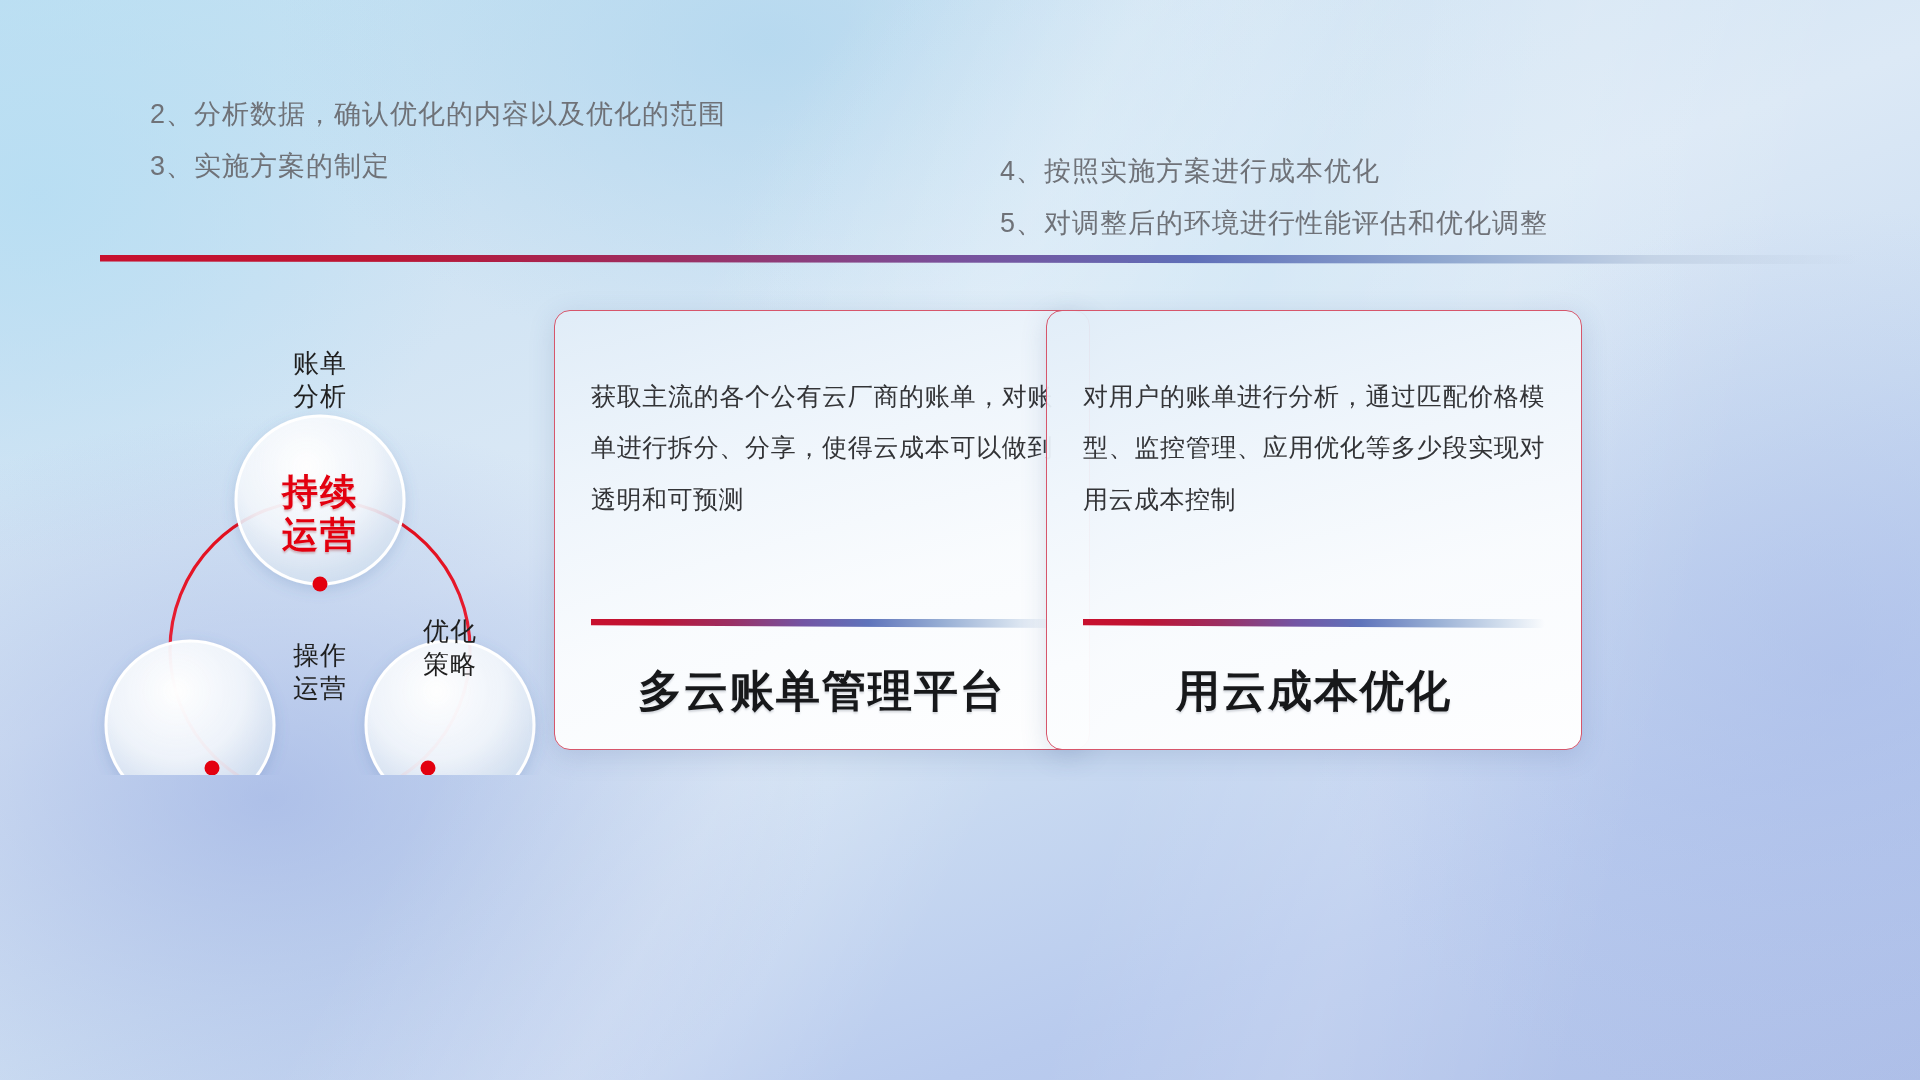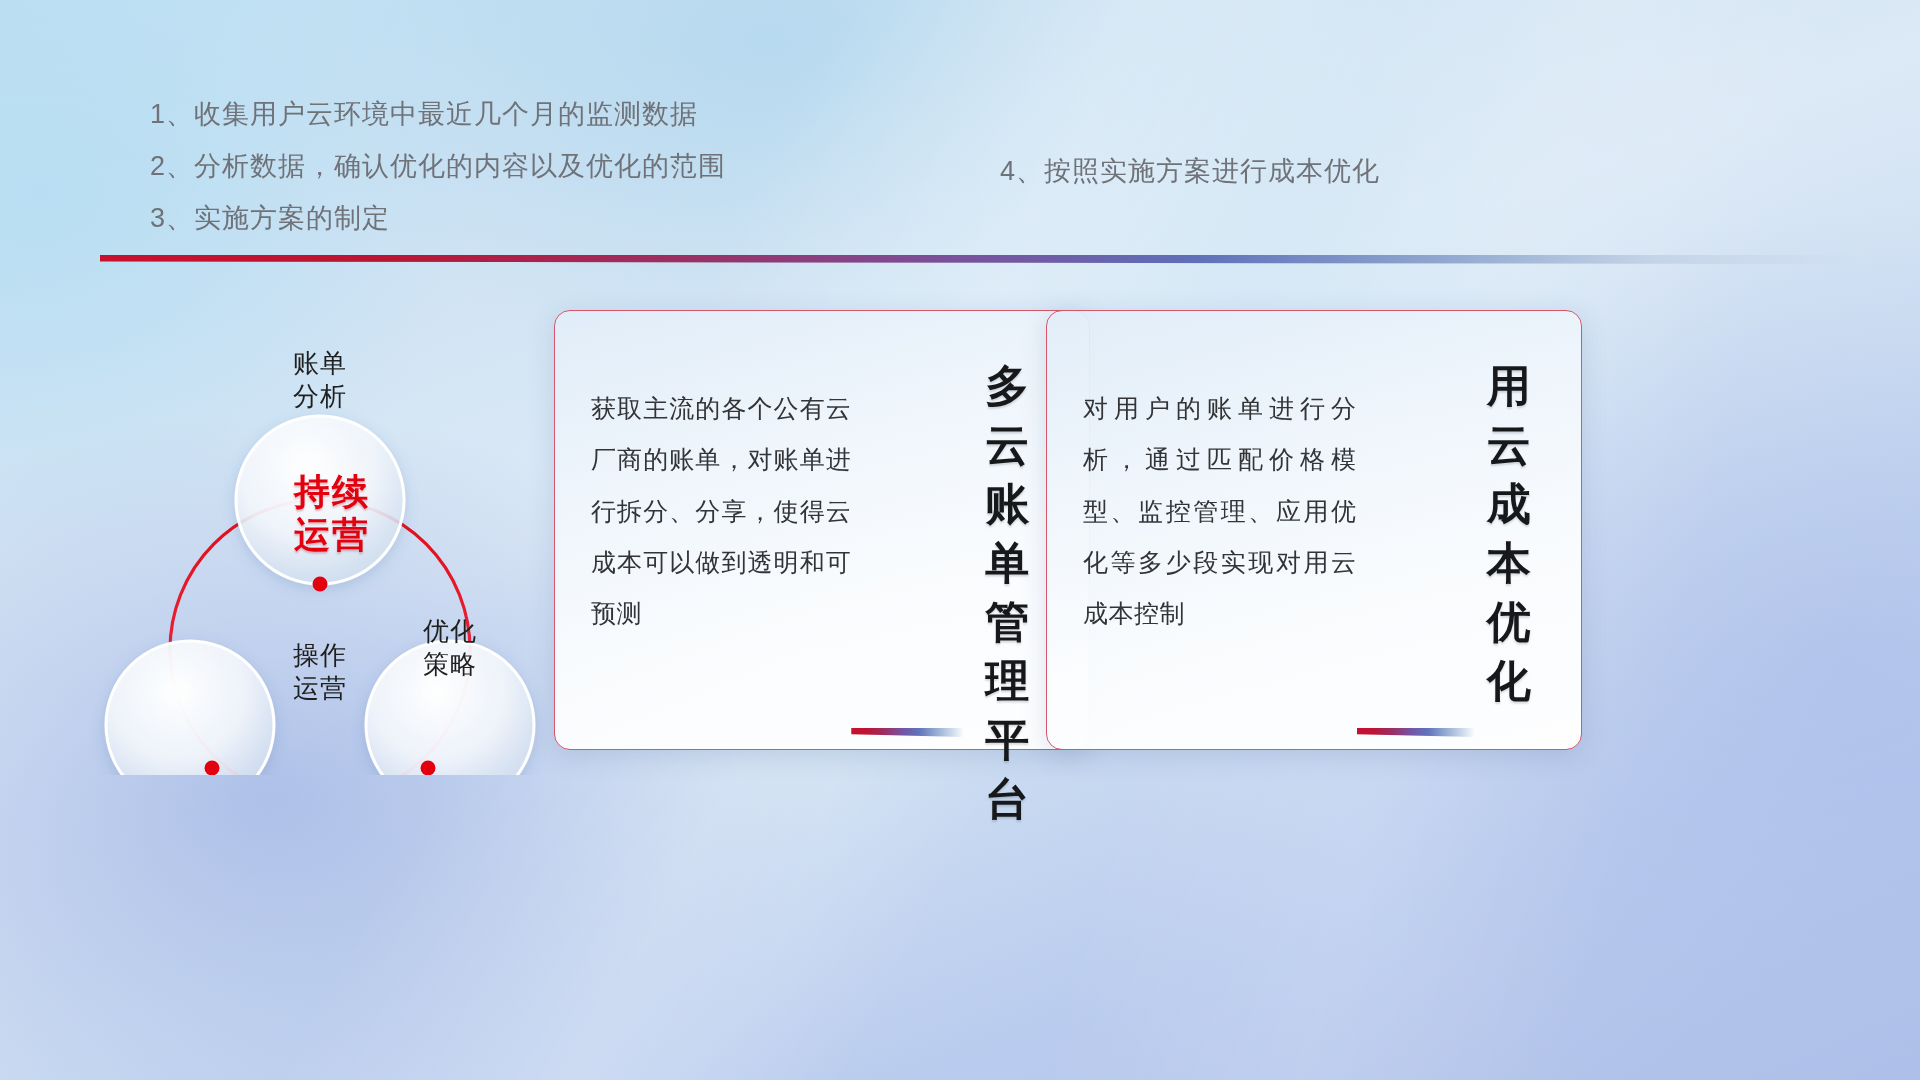--- a/index.html
+++ b/index.html
@@ -100,24 +100,24 @@
     width: 536px;
     height: 440px;
     border: 1.6px solid #d6566b;
     border-radius: 16px;
     background: linear-gradient(165deg,
         rgba(225,237,248,0.94) 0%,
         rgba(240,246,252,0.95) 34%,
         rgba(250,252,254,0.97) 62%,
         rgba(255,255,255,0.98) 100%);
     box-shadow: 0 6px 26px rgba(60,90,140,0.17);
-    padding: 12px 36px;
+    padding: 0 36px;
     box-sizing: border-box;
     display: flex;
-    flex-direction: row;
+    flex-direction: column;
   }
   #card-1 { left: 554px; }
   #card-2 { left: 1046px; }
 
   .card-body {
     margin-top: 60px;
     font-size: 25px;
     line-height: 2.05;
     color: #333437;
     letter-spacing: 0.5px;
@@ -146,27 +146,27 @@
     text-align: center;
     text-shadow: 0 2px 2px rgba(40,50,70,0.18);
   }
 </style>
 </head>
 <body>
 
 <div id="stage">
 
   <div class="steps" id="steps-left">
-    <div class="line">1、收集用户云环境中最近几个月的监测数据</div>
     <div class="line">2、分析数据，确认优化的内容以及优化的范围</div>
     <div class="line">3、实施方案的制定</div>
   </div>
 
   <div class="steps" id="steps-right">
     <div class="line">4、按照实施方案进行成本优化</div>
+    <div class="line">5、对调整后的环境进行性能评估和优化调整</div>
   </div>
 
   <div id="divider"></div>
 
   <div id="venn">
     <svg viewBox="0 0 480 490" xmlns="http://www.w3.org/2000/svg">
       <defs>
         <radialGradient id="bubbleGrad" cx="42%" cy="30%" r="78%">
           <stop offset="0%" stop-color="#ffffff" stop-opacity="0.99"></stop>
           <stop offset="52%" stop-color="#f3f7fc" stop-opacity="0.92"></stop>
@@ -199,21 +199,21 @@
     <div class="bubble-label" style="left:180px; top:330px; width:120px;margin-top:24px;">
       <div class="small">操作</div>
       <div class="small">运营</div>
     </div>
 
     <div class="bubble-label" style="left:180px; top:62px; width:120px;">
       <div>账单</div>
       <div>分析</div>
     </div>
 
-    <div id="center-label" style="left:192px; top:185px; width:120px;text-align:center;">
+    <div id="center-label" style="left:180px; top:185px; width:120px;text-align:center;">
       <div>持续</div>
       <div>运营</div>
     </div>
 
     <div class="bubble-label" style="left:310px; top:330px; width:120px;">
       <div class="small">优化</div>
       <div class="small">策略</div>
     </div>
   </div>
 

